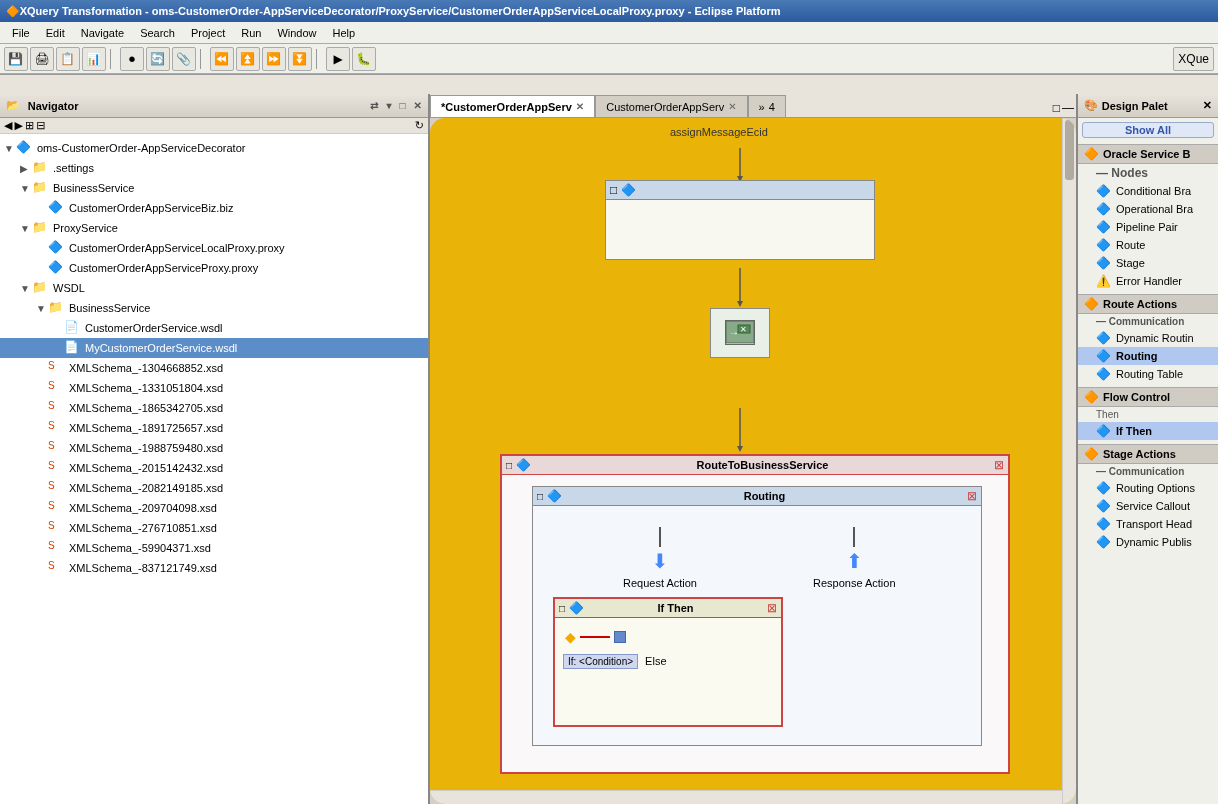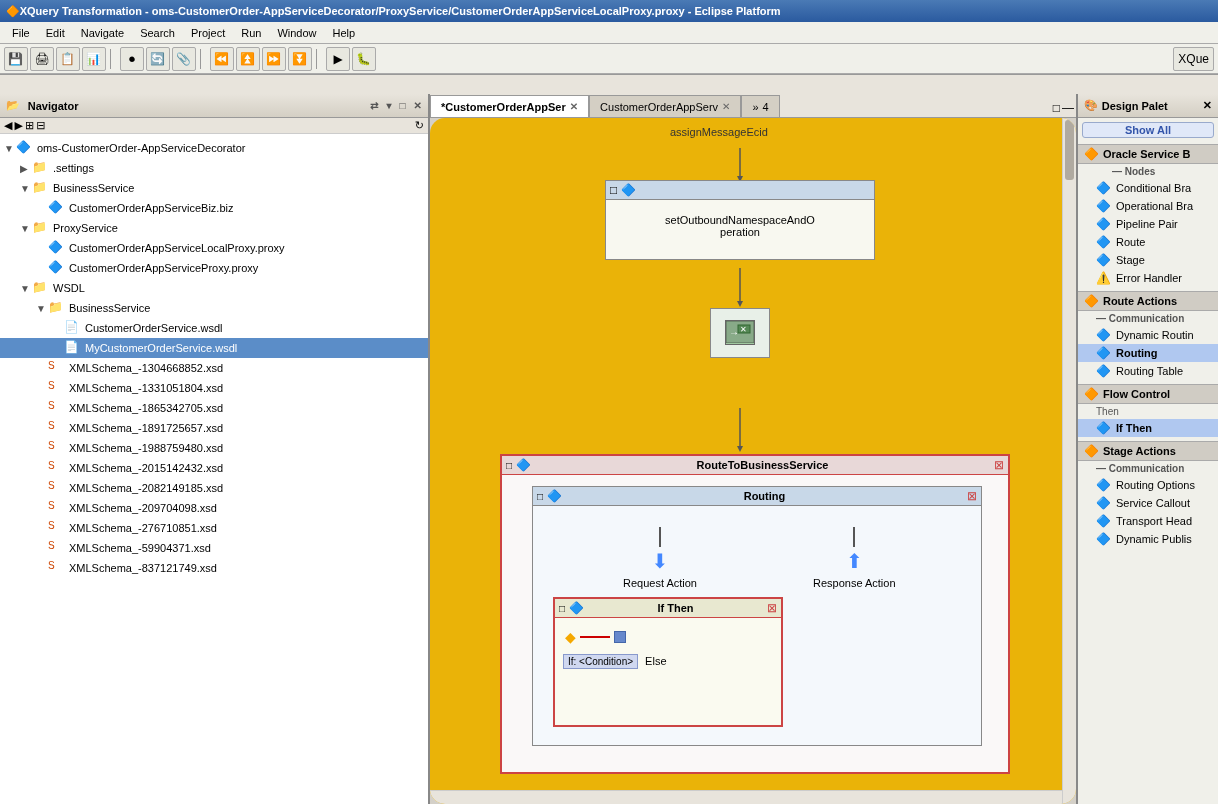--- a/index.html
+++ b/index.html
@@ -478,21 +478,21 @@
         <span class="tree-icon" style="color:#cc4400;font-size:10px;">S</span>
         <span>XMLSchema_-837121749.xsd</span>
       </div>
     </div>
   </div>
 
   <div id="center-panel">
 
     <div id="editor-tabs">
       <div class="editor-tab active">
-        <span>*CustomerOrderAppSer</span>
+        <span>*CustomerOrderAppServ</span>
         <span class="tab-close">✕</span>
       </div>
       <div class="editor-tab">
         <span>CustomerOrderAppServ</span>
         <span class="tab-close">✕</span>
       </div>
       <div class="editor-tab">
         <span>»</span>
         <span>4</span>
       </div>
@@ -517,24 +517,20 @@
         </svg>
 
         <div style="position:absolute;top:8px;left:240px;font-size:11px;color:#333;">
           assignMessageEcid
         </div>
 
         <div style="position:absolute;top:62px;left:175px;width:270px;height:80px;border:1px solid #888;background:#f8f8f0;">
           <div style="display:flex;align-items:center;gap:4px;padding:2px 4px;background:#c8d8e8;border-bottom:1px solid #888;">
             <span style="font-size:12px;">□</span>
             <span style="font-size:12px;color:#4488cc;">🔷</span>
-          </div>
-          <div style="display:flex;flex-direction:column;align-items:center;justify-content:center;height:calc(100% - 26px);font-size:11px;">
-            <span>setOutboundNamespaceAndO</span>
-            <span>peration</span>
           </div>
         </div>
 
         <div style="position:absolute;top:190px;left:280px;">
           <div class="assign-box">
             <div class="assign-icon">
               <svg width="28" height="22">
                 <rect x="0" y="0" width="28" height="22" fill="#88aa88" stroke="#556655"></rect>
                 <text x="3" y="14" fill="white" font-size="10">→</text>
                 <rect x="12" y="4" width="12" height="8" fill="#558855" stroke="#336633"></rect>
@@ -611,21 +607,21 @@
     </div>
 
     <div id="show-all-btn">Show All</div>
 
     <div class="palette-section">
       <div class="palette-section-header">
         <span class="section-icon">🔶</span>
         <span>Oracle Service B</span>
       </div>
       <div class="palette-item">
-        <span style="font-size:10px;font-weight:bold;color:#555;margin-left:16px;">— Nodes</span>
+        <span style="font-size:12px;font-weight:bold;color:#555;">— Nodes</span>
       </div>
       <div class="palette-item">
         <span class="palette-item-icon">🔷</span>
         <span>Conditional Bra</span>
       </div>
       <div class="palette-item">
         <span class="palette-item-icon">🔷</span>
         <span>Operational Bra</span>
       </div>
       <div class="palette-item">

